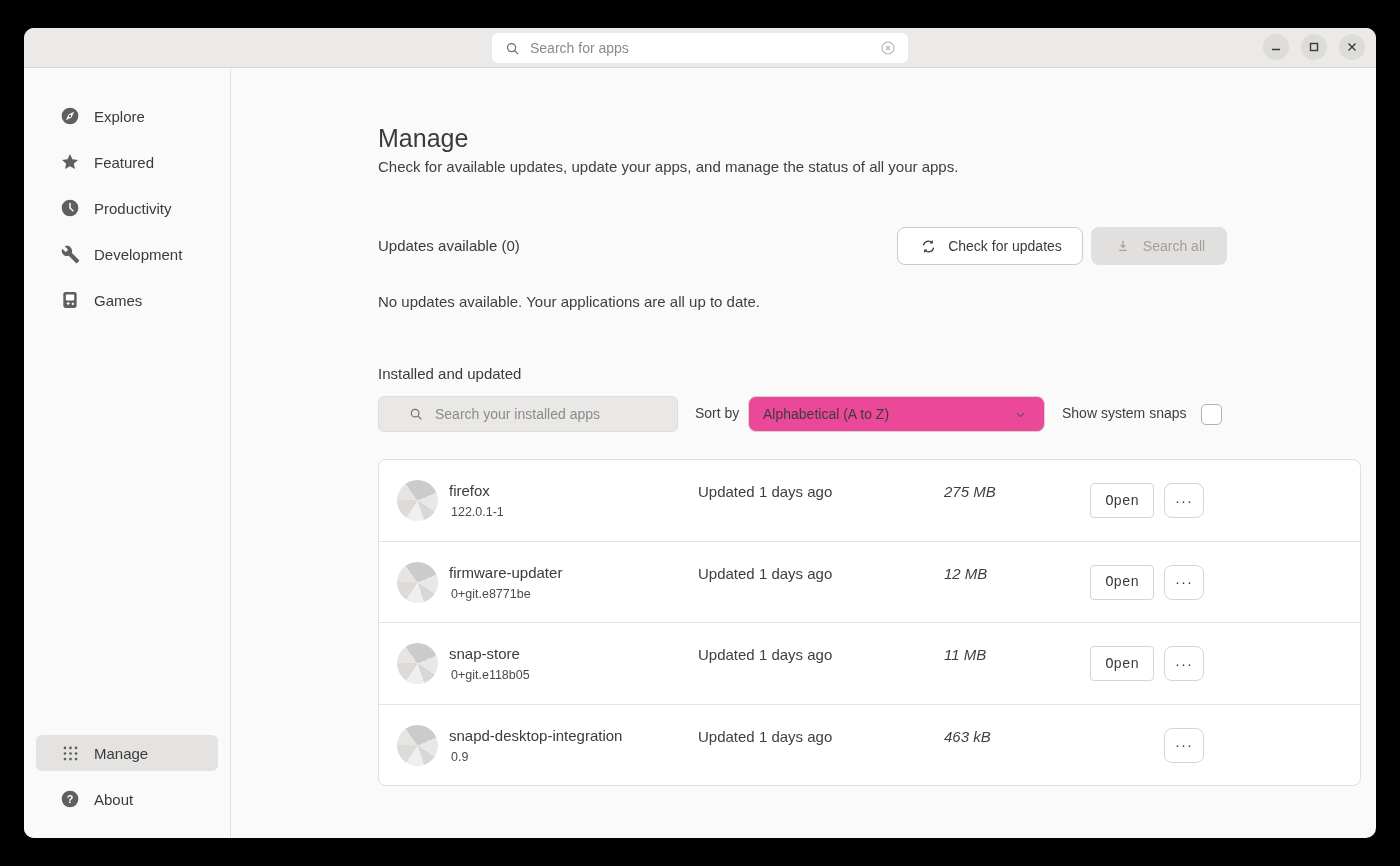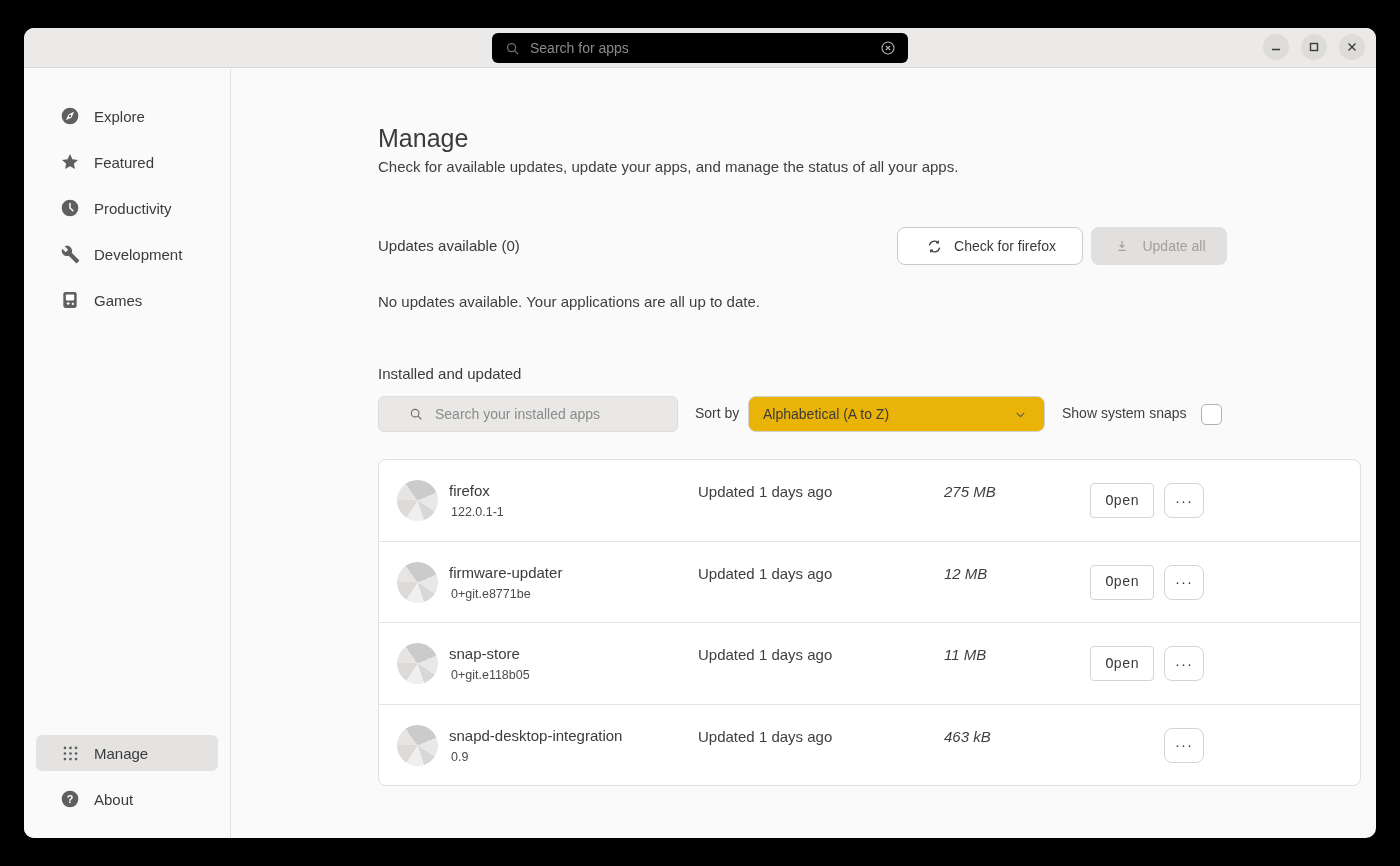--- a/index.html
+++ b/index.html
@@ -9,21 +9,21 @@
     background:#fafafa; border-radius:10px; overflow:hidden;
     color:#3b3b3b;
   }
   
   .titlebar {
     position:absolute; left:0; top:0; width:100%; height:40px;
     background:#ebeae8; border-bottom:1px solid #d8d6d3;
   }
   .hdr-search {
     position:absolute; left:468px; top:5px; width:416px; height:30px;
-    background:#000000; border-radius:6px;
+    background:#ffffff; border-radius:6px;
     display:flex; align-items:center; padding:0 10px; gap:8px;
   }
   .hdr-search .ph { color:#8b8b8b; font-size:14px; flex:1; }
   .win-controls { position:absolute; right:11px; top:6px; display:flex; gap:12px; }
   .win-btn {
     width:26px; height:26px; border-radius:50%; background:#dddcda; border:none;
     display:flex; align-items:center; justify-content:center; cursor:pointer;
   }
   
   .sidebar {
@@ -64,21 +64,21 @@
   .controls-row { position:absolute; left:0; top:327px; width:849px; height:36px; }
   .inst-search {
     position:absolute; left:0; top:0; width:300px; height:36px;
     background:#e9e8e6; border:1px solid #dedcd9; border-radius:6px;
     display:flex; align-items:center; gap:9px; padding:0 27px;
   }
   .inst-search .ph { color:#8b8b8b; font-size:14px; }
   .sort-label { position:absolute; left:317px; top:9px; font-size:14px; color:#3f3f3f; }
   .sort-select {
     position:absolute; left:370px; top:0; width:297px; height:36px;
-    background:#eab308; border:1px solid #d4d2cf; border-radius:8px; cursor:pointer;
+    background:#ec4899; border:1px solid #d4d2cf; border-radius:8px; cursor:pointer;
     display:flex; align-items:center; padding:0 14px; font-size:14px;
   }
   .sort-select .val { flex:1; }
   .snaps-label { position:absolute; left:684px; top:9px; font-size:14px; color:#3f3f3f; }
   .checkbox {
     position:absolute; left:823px; top:8px; width:21px; height:21px;
     background:#fff; border:1px solid #b3b1ae; border-radius:5px; cursor:pointer;
   }
   
   .apps-card {
@@ -235,31 +235,31 @@
       <div class="updates-heading">Updates available (0)</div>
       <div class="btn-check">
         <span class="side-icon">
           <svg width="17" height="17" viewBox="0 0 24 24" fill="none" stroke="#3b3b3b" stroke-width="1.8">
             <path d="M19.2 13.5a7.4 7.4 0 0 1-12.6 3.9"></path>
             <path d="M4.8 10.5A7.4 7.4 0 0 1 17.4 6.6"></path>
             <path d="M17.4 3.6v3.3h-3.3" stroke-width="1.6"></path>
             <path d="M6.6 20.4v-3.3h3.3" stroke-width="1.6"></path>
           </svg>
         </span>
-        <span>Check for firefox</span>
+        <span>Check for updates</span>
       </div>
       <div class="btn-update-all">
         <span class="side-icon">
           <svg width="16" height="16" viewBox="0 0 24 24" fill="none" stroke="#a1a09e" stroke-width="1.8">
             <path d="M12 4v9.5"></path>
               <path d="M8.5 10.5L12 14l3.5-3.5"></path>
               <path d="M6.5 18.5h11"></path>
           </svg>
         </span>
-        <span>Update all</span>
+        <span>Search all</span>
       </div>
     </div>
 
     <div class="no-updates">No updates available. Your applications are all up to date.</div>
 
     <div class="installed-heading">Installed and updated</div>
 
     <div class="controls-row">
       <div class="inst-search">
         <span class="side-icon">

